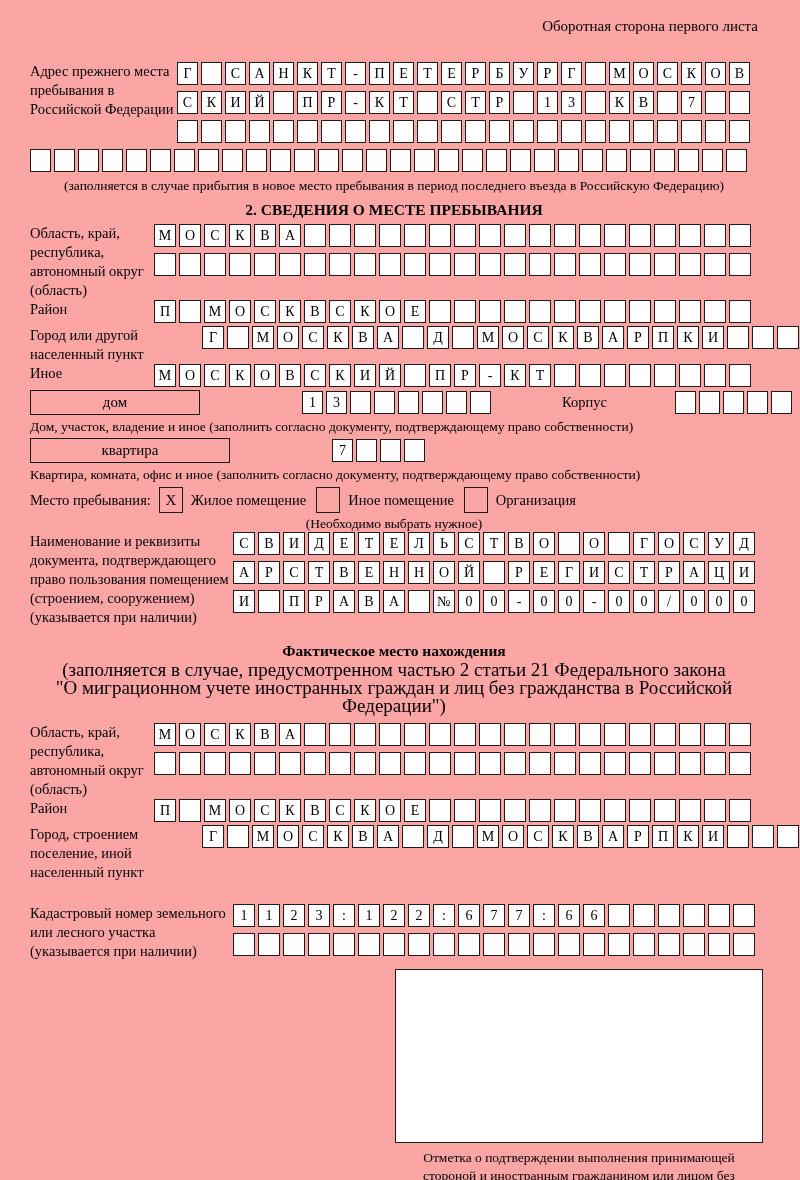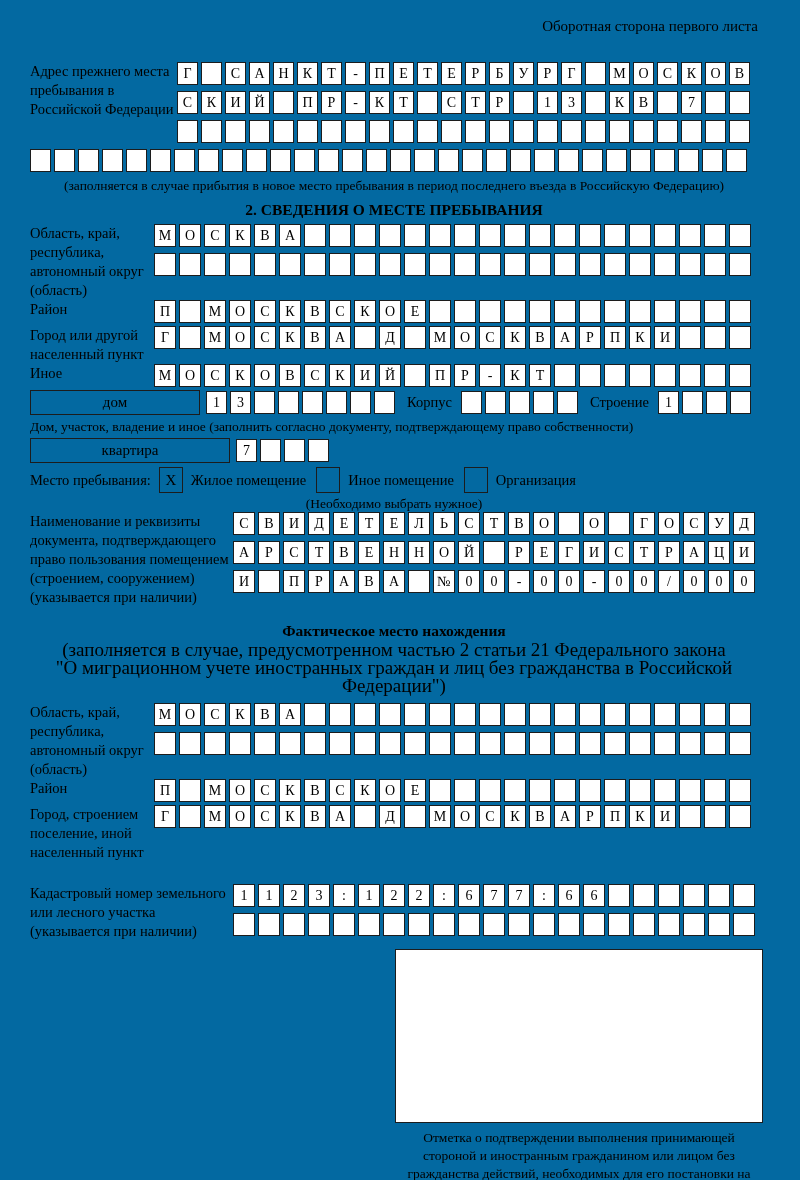--- a/index.html
+++ b/index.html
@@ -1,45 +1,45 @@
 <!DOCTYPE html>
 <html><head>
 <meta charset="utf-8">
 <style>
   * { margin:0; padding:0; box-sizing:border-box; }
   html,body { background:#ffffff; }
   body { font-family:"Liberation Serif","DejaVu Serif",serif; color:#000; }
-  .page { width:800px; height:1180px; padding:16px 42px 0 30px; overflow:hidden; background:#0369a1; }
+  .page { width:800px; height:1180px; padding:16px 42px 0 30px; overflow:hidden; background:#fca5a5; }
 
   .header-note { text-align:right; font-size:15px; line-height:20px; margin-bottom:26px; }
 
   .field { display:flex; align-items:flex-start; }
   .flabel { font-size:14.5px; line-height:19px; flex-shrink:0; }
   .w147 { width:147px; }
   .w124 { width:124px; }
   .w203 { width:203px; }
 
   .rows { display:flex; flex-direction:column; gap:6px; }
   .grid-row { display:flex; }
   .cell { height:23px; border:1.5px solid #1c1c1c; display:flex; align-items:center;
           justify-content:center; font-size:14px; flex-shrink:0; background:#fff; }
   .g24 .cell { width:21px; margin-right:3px; }
   .g25 .cell { width:22px; margin-right:3px; }
 
   .full-row { margin-top:6px; }
   .note-center { text-align:center; font-size:13.5px; line-height:17px; margin-top:5px; }
-  .sec-title { text-align:center; font-weight:bold; font-size:15.5px; line-height:20px; margin-top:6px; } .mt3{margin-top:3px;} .mt4{margin-top:4px;} .mt5{margin-top:22px;}
+  .sec-title { text-align:center; font-weight:bold; font-size:15.5px; line-height:20px; margin-top:6px; } .mt3{margin-top:3px;gap:48px;} .mt4{margin-top:4px;} .mt5{margin-top:22px;}
   .mt8{margin-top:8px;} .mt14{margin-top:14px;}
 
   .inline-field { display:flex; align-items:center; }
   .wide-box { height:25px; border:1.6px solid #1c1c1c; display:flex; align-items:center;
               justify-content:center; font-size:15px; flex-shrink:0;text-align:right; }
   .dom-box { width:170px; }
   .kv-box { width:200px; }
-  .inline-lbl { font-size:14.5px; margin:0 9px; white-space:nowrap; }
+  .inline-lbl { font-size:14.5px; margin:0 20px; white-space:nowrap; }
   .gap6 { width:6px; flex-shrink:0; }
 
   .caption { font-size:13.5px; line-height:17px; margin-top:3px; }
 
   .chk-row { display:flex; align-items:center; margin-top:4px; }
   .chk { width:24px; height:26px; border:1.5px solid #1c1c1c; display:flex; align-items:center;
          justify-content:center; font-size:15px; flex-shrink:0; }
   .chk-lbl { font-size:14.5px; margin:0 10px 0 8px; white-space:nowrap; }
   .chk-main-lbl { font-size:14.5px; margin-right:8px; white-space:nowrap; }
 
@@ -357,20 +357,21 @@
   <div class="inline-field mt3">
     <div class="wide-box kv-box">квартира</div>
     <div class="gap6"></div>
     <div class="grid-row g24">
         <span class="cell">7</span>
         <span class="cell"></span>
         <span class="cell"></span>
         <span class="cell"></span>
       </div>
   </div>
+  <div class="caption">Квартира, комната, офис и иное (заполнить согласно документу, подтверждающему право собственности)</div>
 
   <div class="chk-row">
     <div class="chk-main-lbl">Место пребывания:</div>
     <div class="chk">X</div>
     <div class="chk-lbl">Жилое помещение</div>
     <div class="chk"></div>
     <div class="chk-lbl">Иное помещение</div>
     <div class="chk"></div>
     <div class="chk-lbl">Организация</div>
   </div>

